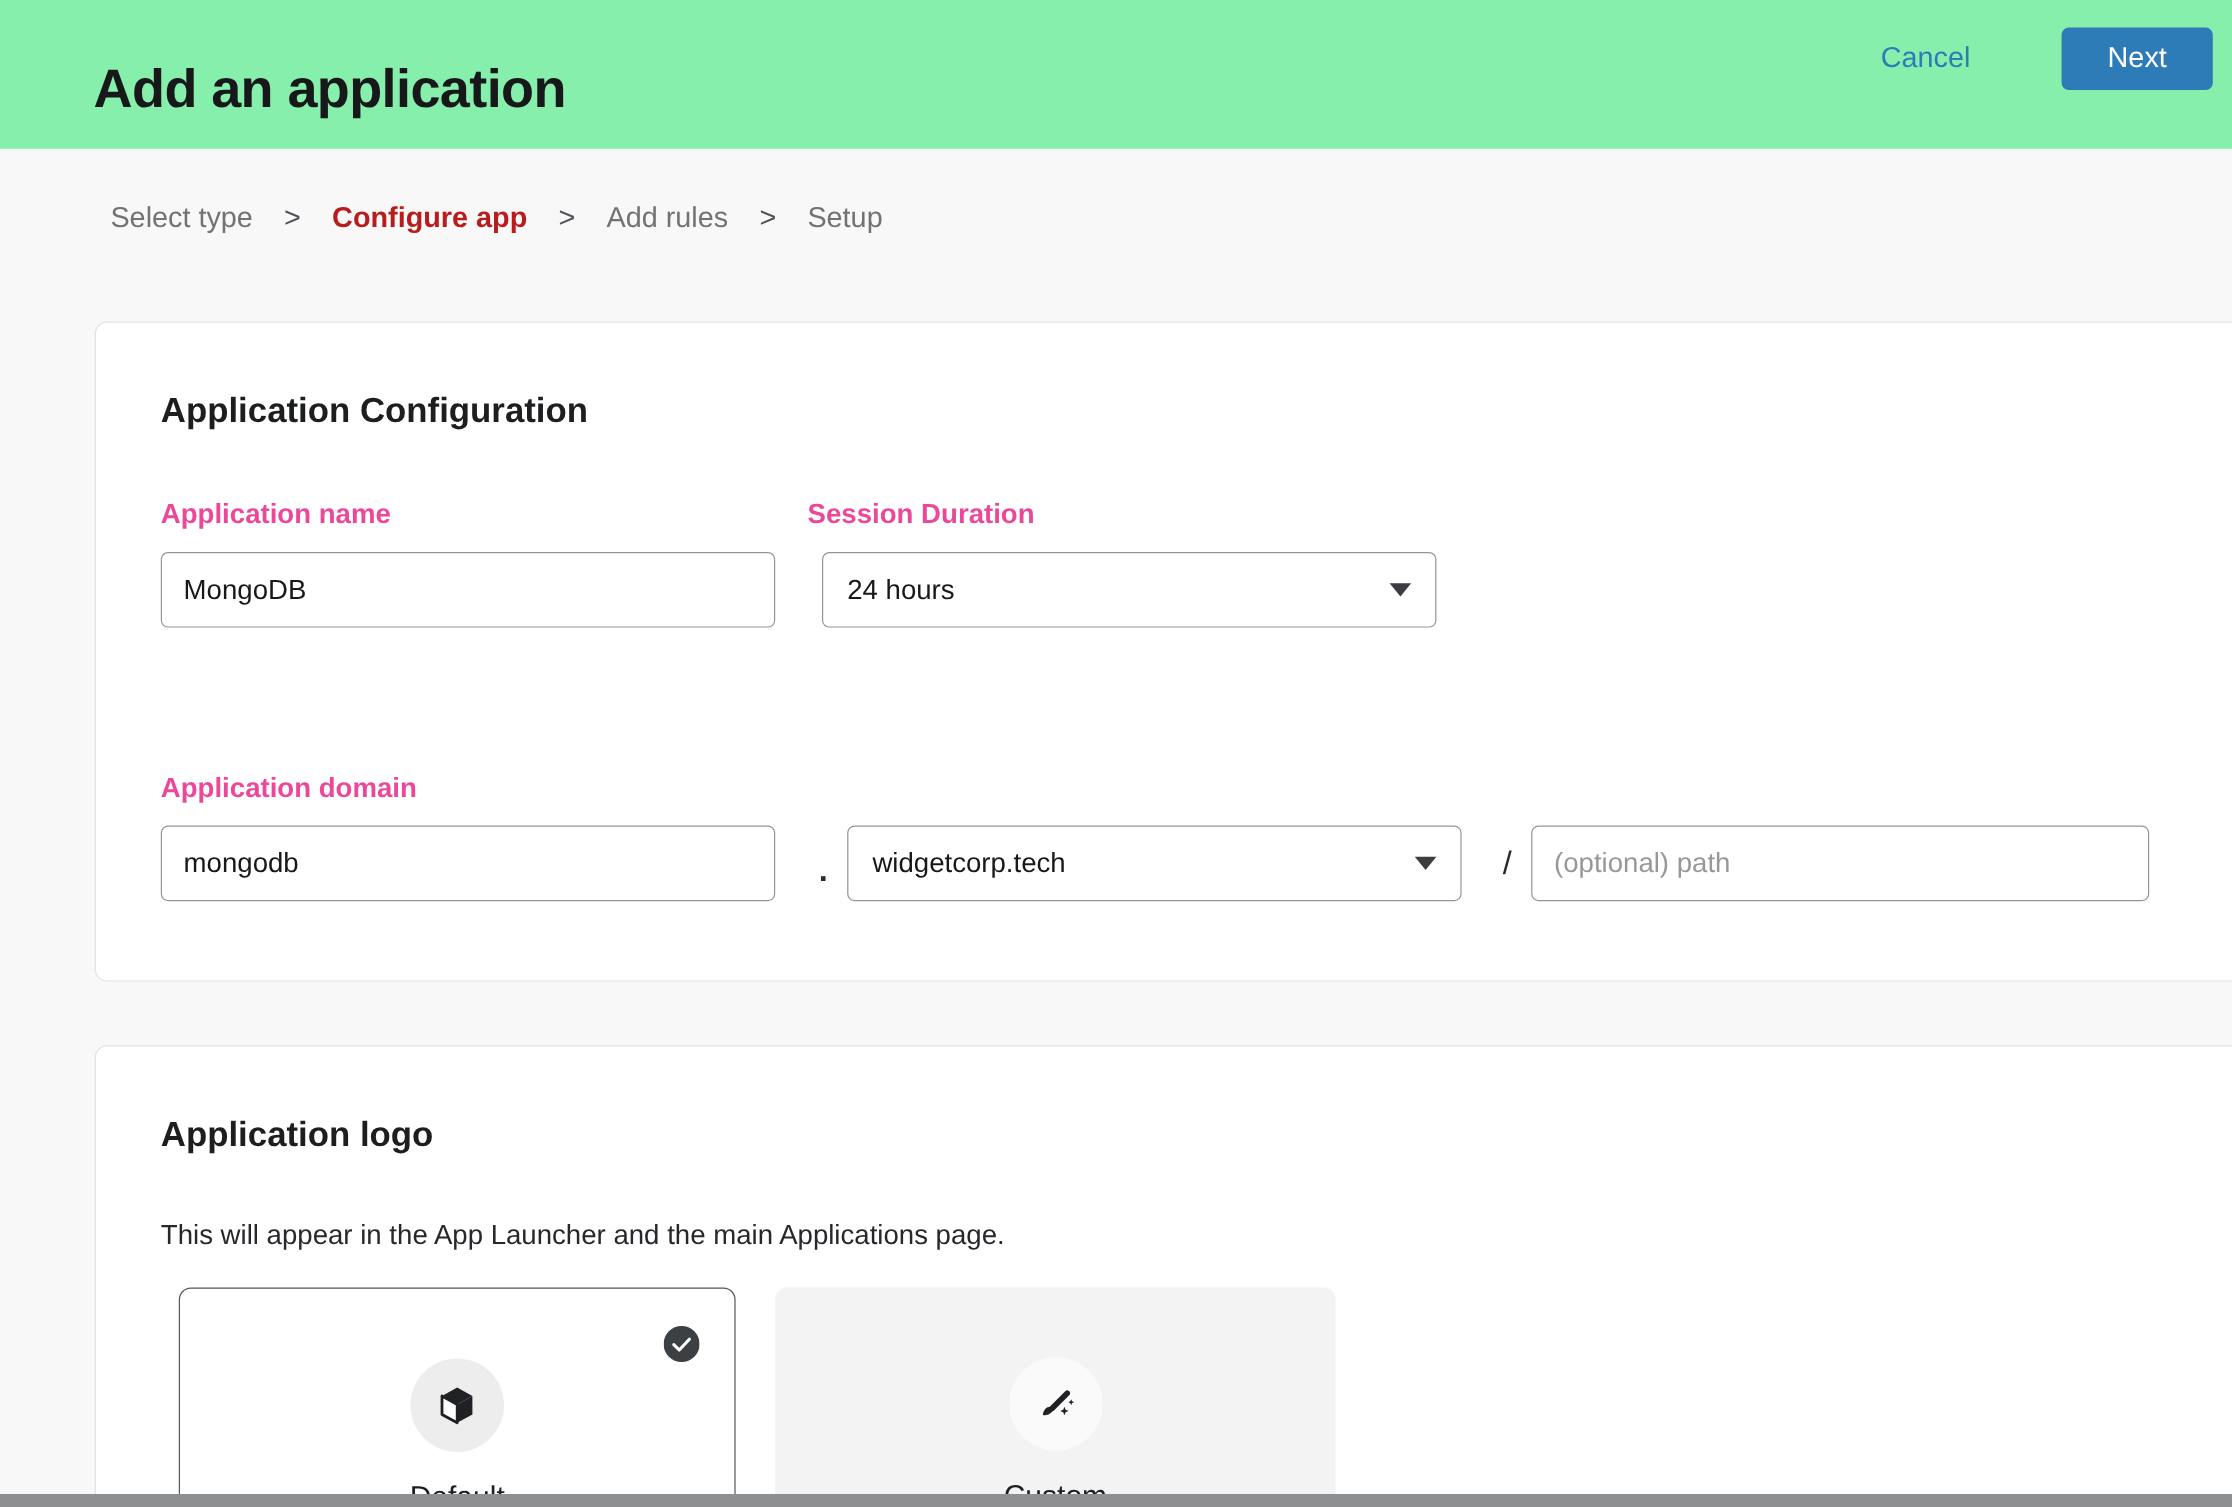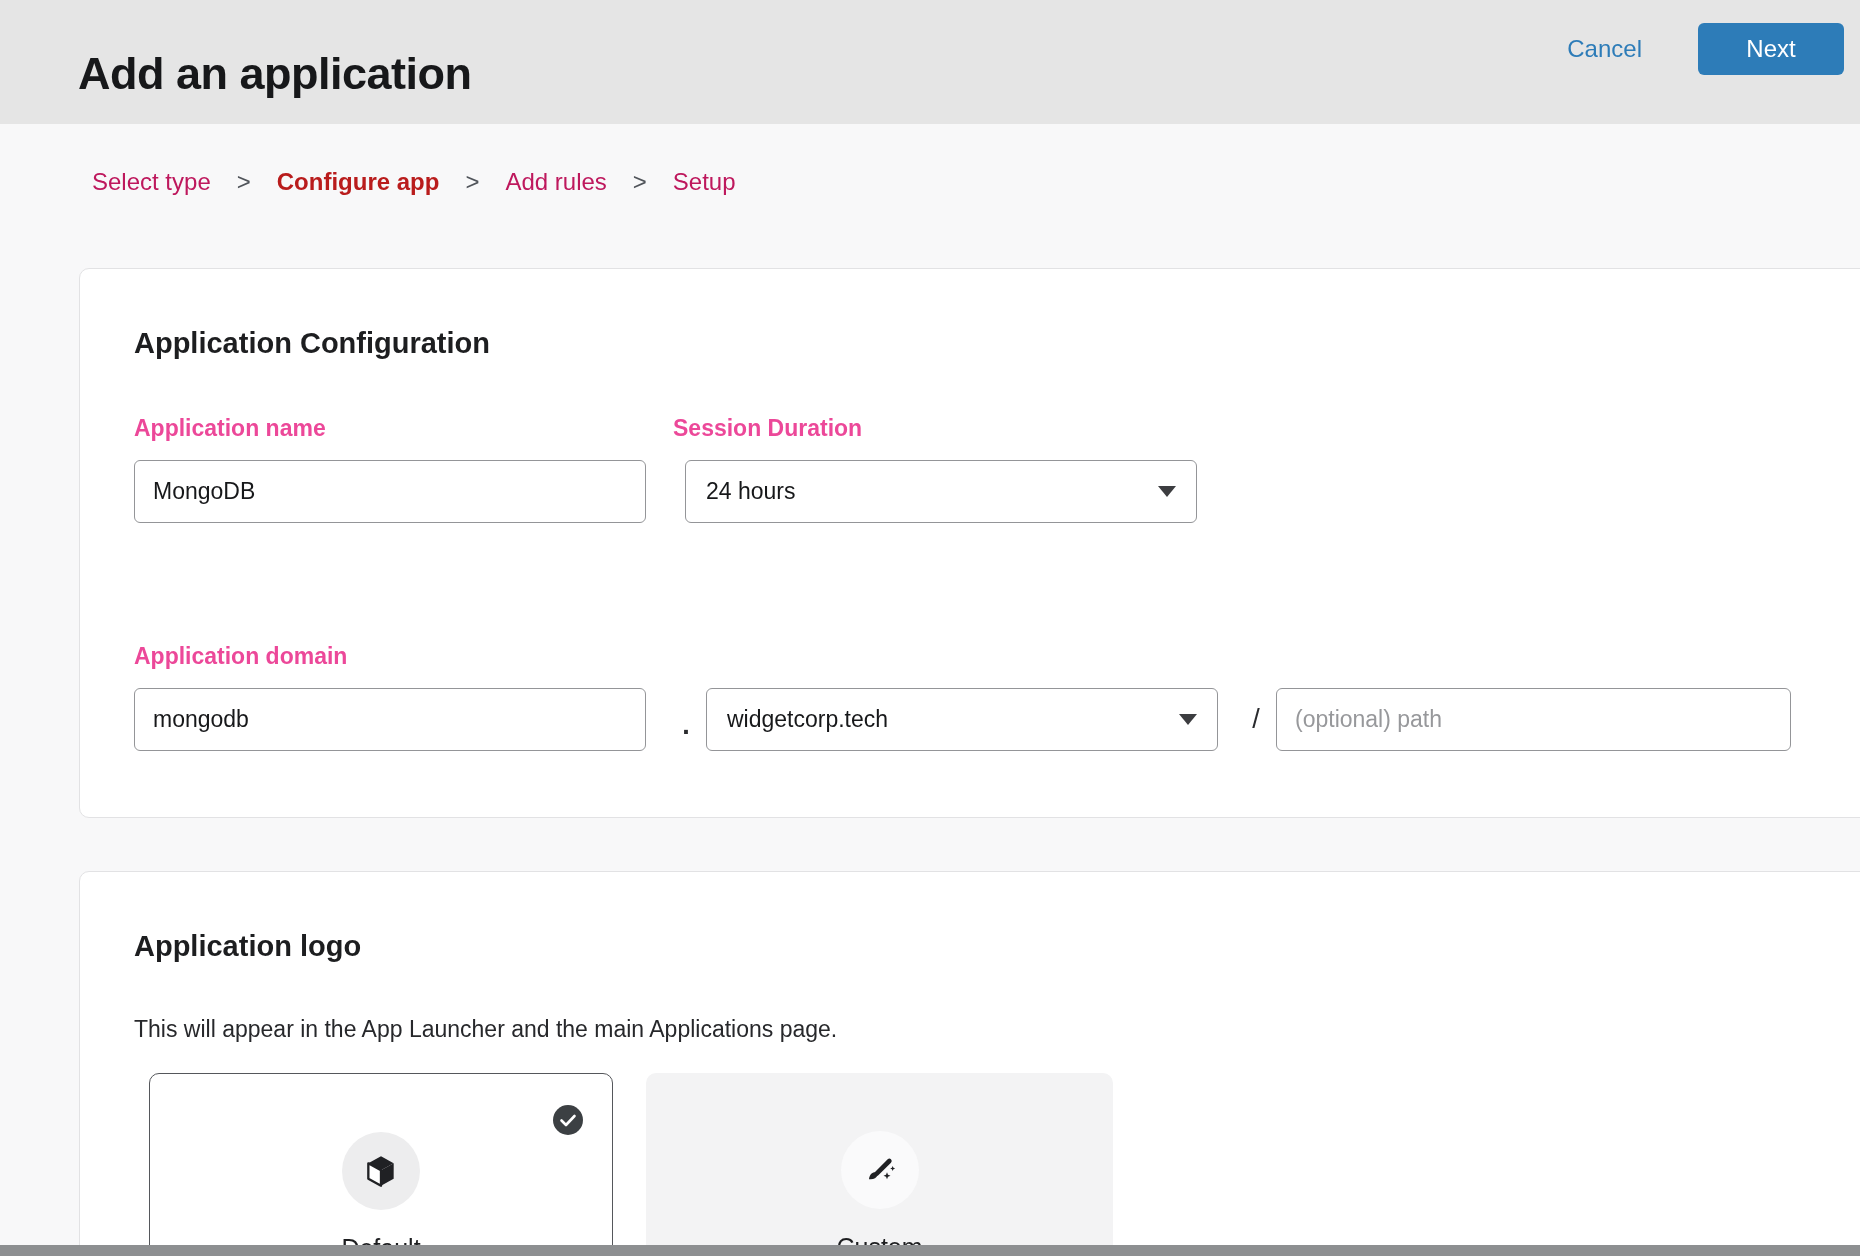--- a/index.html
+++ b/index.html
@@ -2,31 +2,31 @@
 <html><head>
 <meta charset="utf-8">
 <style>
   html,body{margin:0;padding:0;}
   body{
     width:1860px;height:1256px;position:relative;overflow:hidden;
     background:#f8f8f9;color:#1d1e20;
     font-family:"Liberation Sans","DejaVu Sans",sans-serif;
   }
   
-  .topbar{position:absolute;top:0;left:0;right:0;height:124px;background:#e5e5e5;}
+  .topbar{position:absolute;top:0;left:0;right:0;height:124px;background:#86efac;}
   .page-title{position:absolute;left:78px;top:18px;font-size:45px;font-weight:600;color:#17181a;letter-spacing:-0.5px;}
   .cancel-link{position:absolute;right:212px;top:34px;font-size:24px;color:#2d7cb8;cursor:pointer;background:none;border:none;}
   .next-button{
-    position:absolute;right:16px;top:23px;width:146px;height:52px;
+    position:absolute;right:16px;top:23px;width:126px;height:52px;
     background:#2d7cb8;color:#ffffff;font-size:24px;border:none;border-radius:6px;cursor:pointer;
     font-family:inherit;
   }
   
   .breadcrumb{position:absolute;left:92px;top:168px;display:flex;align-items:center;gap:26px;font-size:24px;}
-  .step{color:#be185d;cursor:pointer;}
+  .step{color:#737373;cursor:pointer;}
   .step.active{color:#b91c1c;font-weight:700;}
   .sep{color:#50545a;}
   
   .card{
     position:absolute;left:79px;width:1812px;background:#ffffff;
     border:1px solid #e2e2e4;border-radius:10px;box-sizing:border-box;padding-left:12px;
   }
   .card1{top:268px;height:550px;}
   .card2{top:871px;height:562px;}
   .card-heading{position:absolute;left:54px;top:58px;margin:0;font-size:29px;font-weight:700;color:#1d1e20;}

